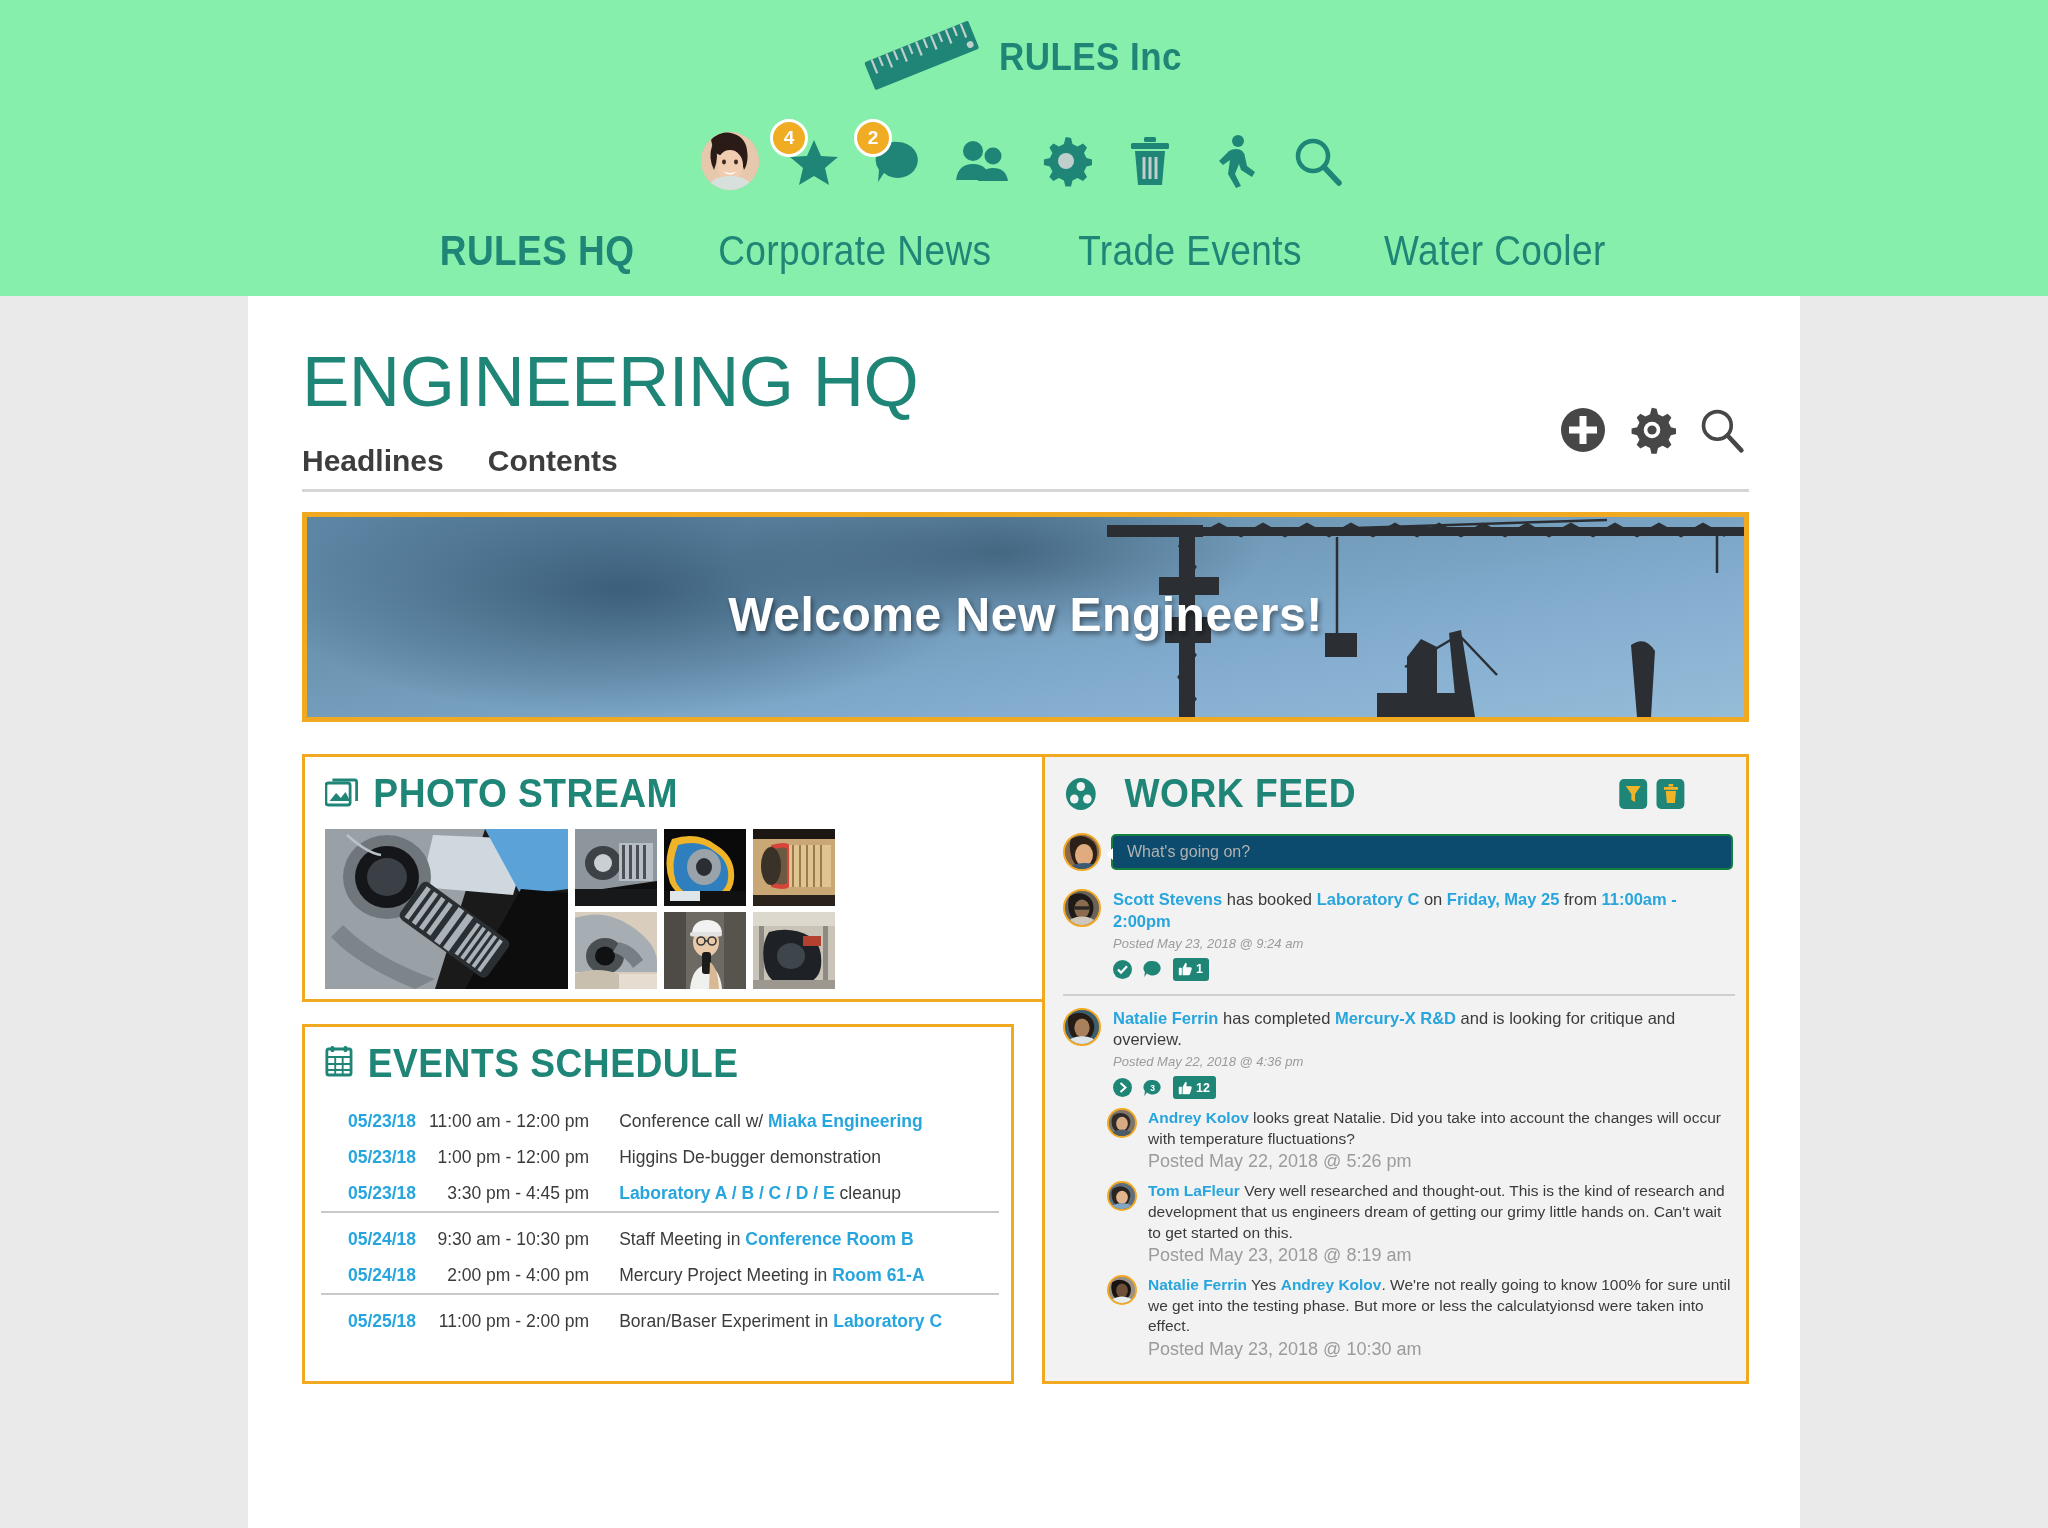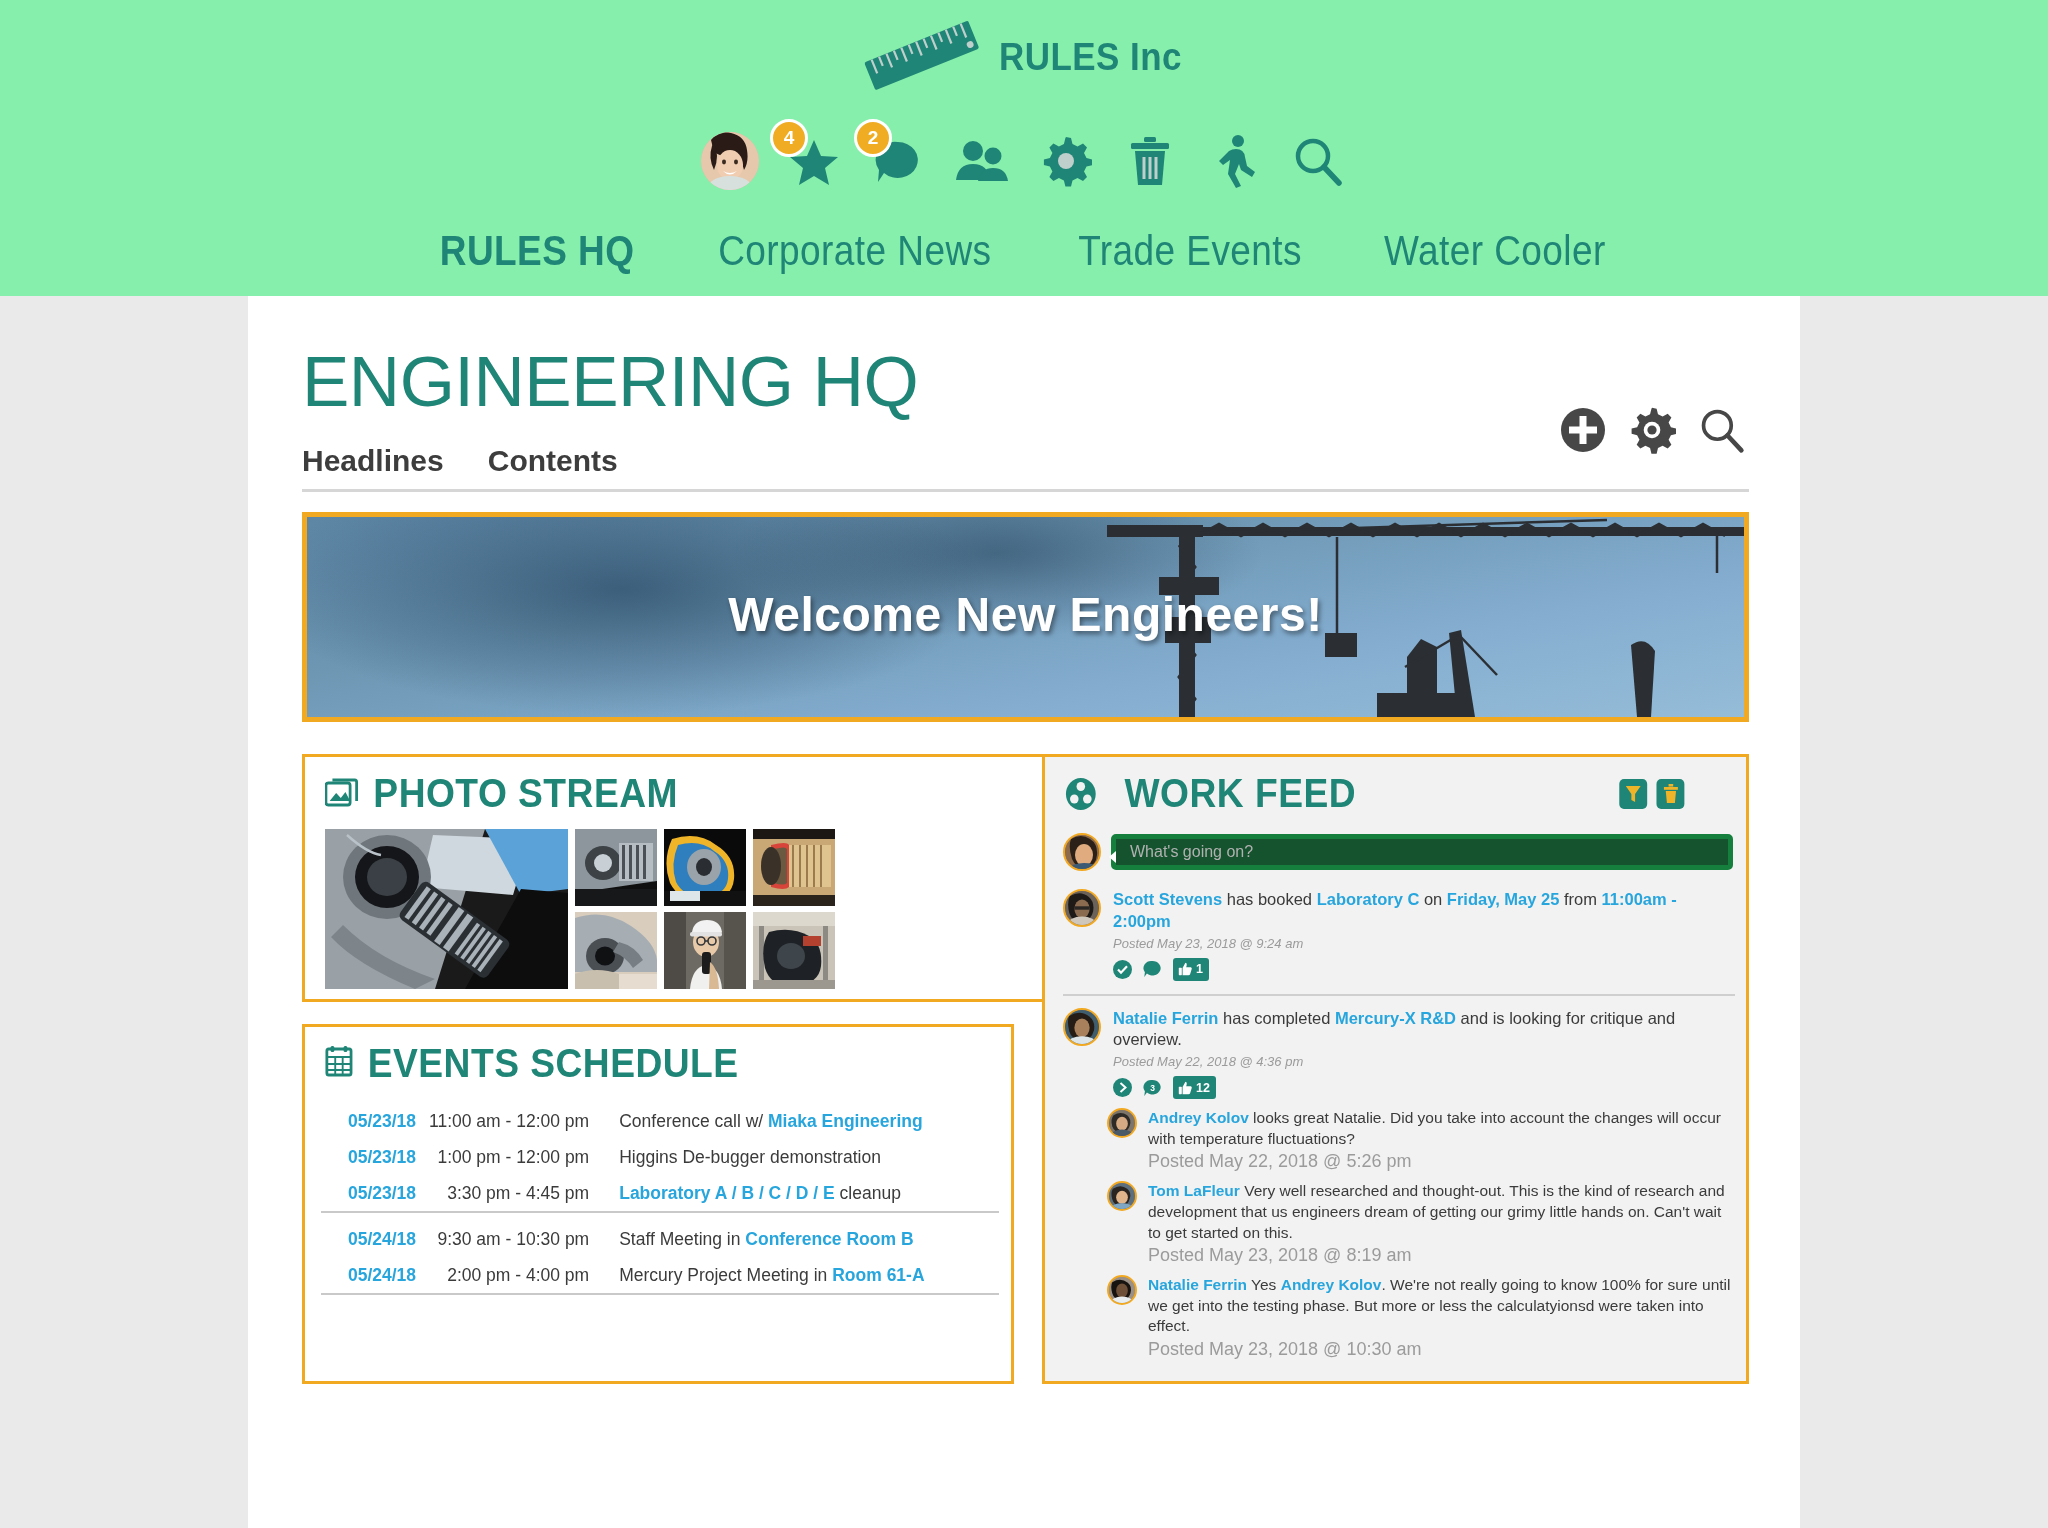--- a/index.html
+++ b/index.html
@@ -284,22 +284,22 @@
     width: 38px; height: 38px;
     border-radius: 50%;
     overflow: hidden;
     border: 2px solid #f2a922;
     flex: none;
     background: #b88b60;
   }
   .wf-input {
     flex: 1;
     height: 36px;
-    background: #14532d;
-    border: 5px solid #15803d;
+    background: #0c4a6e;
+    border: 2px solid #15803d;
     border-radius: 5px;
     display: flex;
     align-items: center;
     padding: 0 14px;
     font-size: 16px;
     color: #b1b1b1;
     position: relative;
   }
   .wf-input::before {
     content: "";
@@ -709,20 +709,25 @@
             <td class="ev-desc">Staff Meeting in <span class="lnk">Conference Room B</span></td>
           </tr>
           <tr>
             <td class="ev-date">05/24/18</td>
             <td class="ev-time">2:00 pm -  4:00 pm</td>
             <td class="ev-desc">Mercury Project Meeting in <span class="lnk">Room 61-A</span></td>
           </tr>
           <tr class="ev-sep">
             <td colspan="3"></td>
           </tr>
+          <tr>
+            <td class="ev-date">05/25/18</td>
+            <td class="ev-time">11:00 pm -  2:00 pm</td>
+            <td class="ev-desc">Boran/Baser Experiment in <span class="lnk">Laboratory C</span></td>
+          </tr>
         </tbody>
     </table>
   </div>
 
   <div class="panel" id="workfeed">
     <div class="panel-title wf-head">
       <span style="display:flex;align-items:center;">
         <svg width="34" height="34" viewBox="0 0 34 34">
           <circle cx="17" cy="17" r="16" fill="#1f8576"></circle>
           <circle cx="17" cy="9.5" r="4.6" fill="#f2f2f2"></circle>

